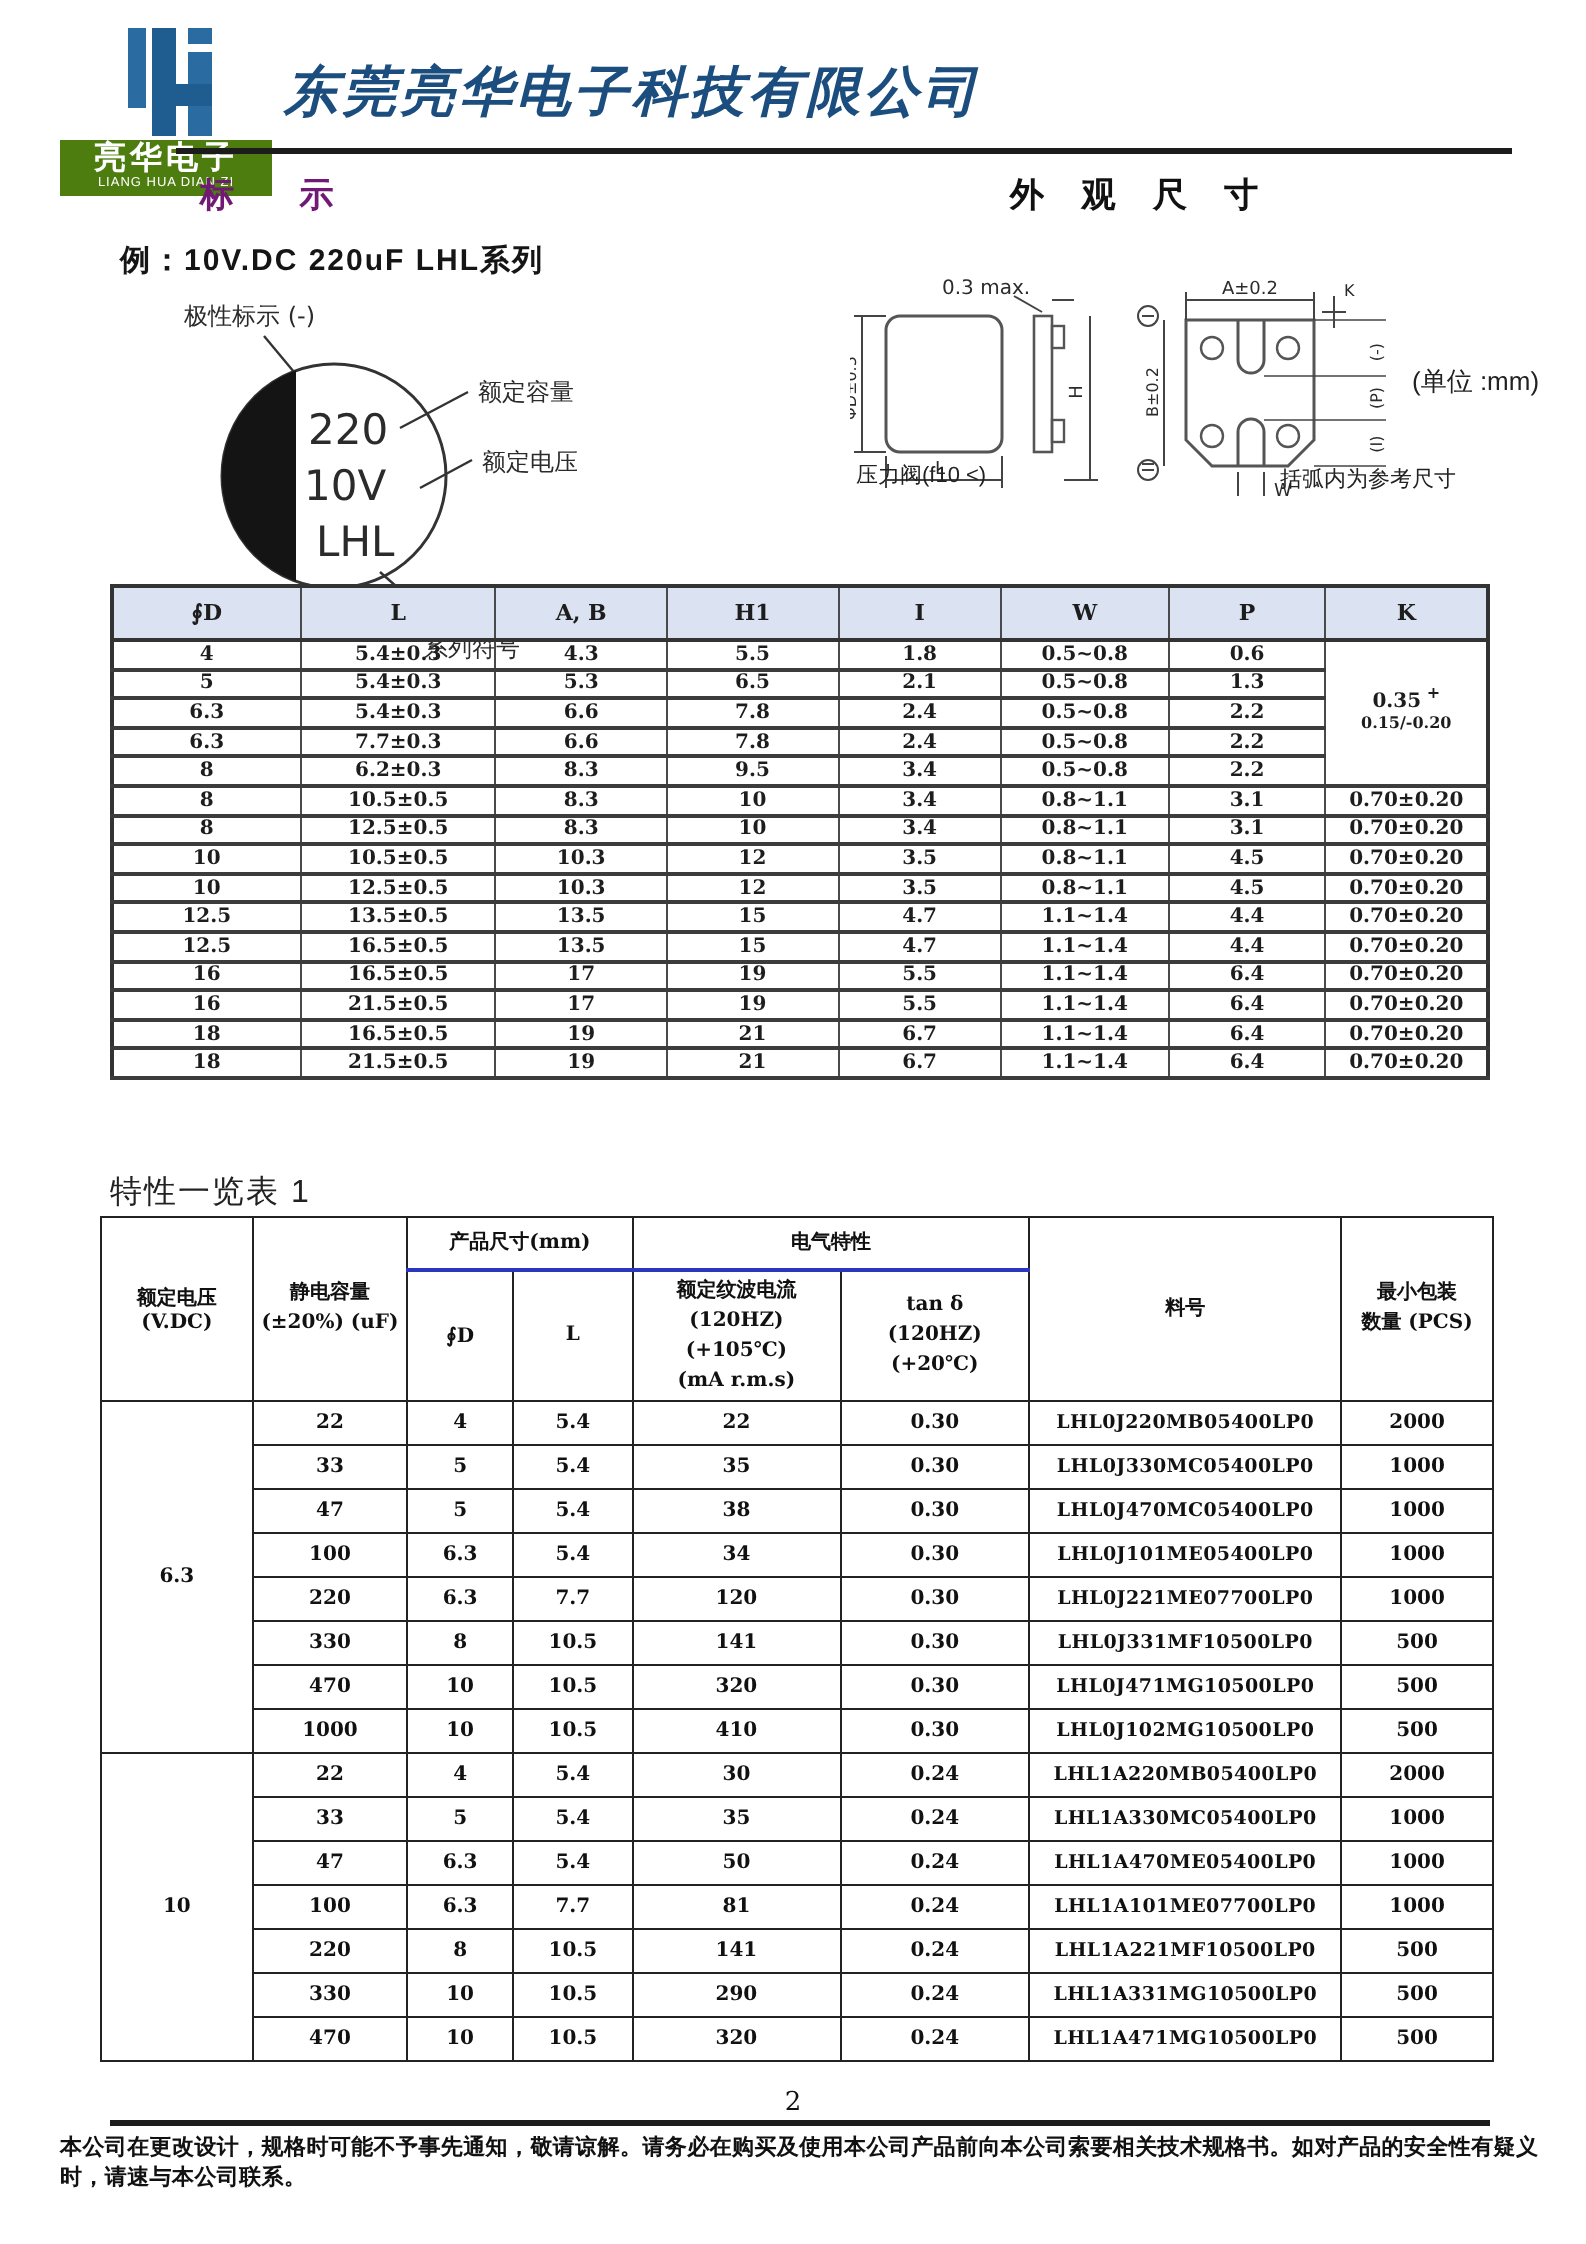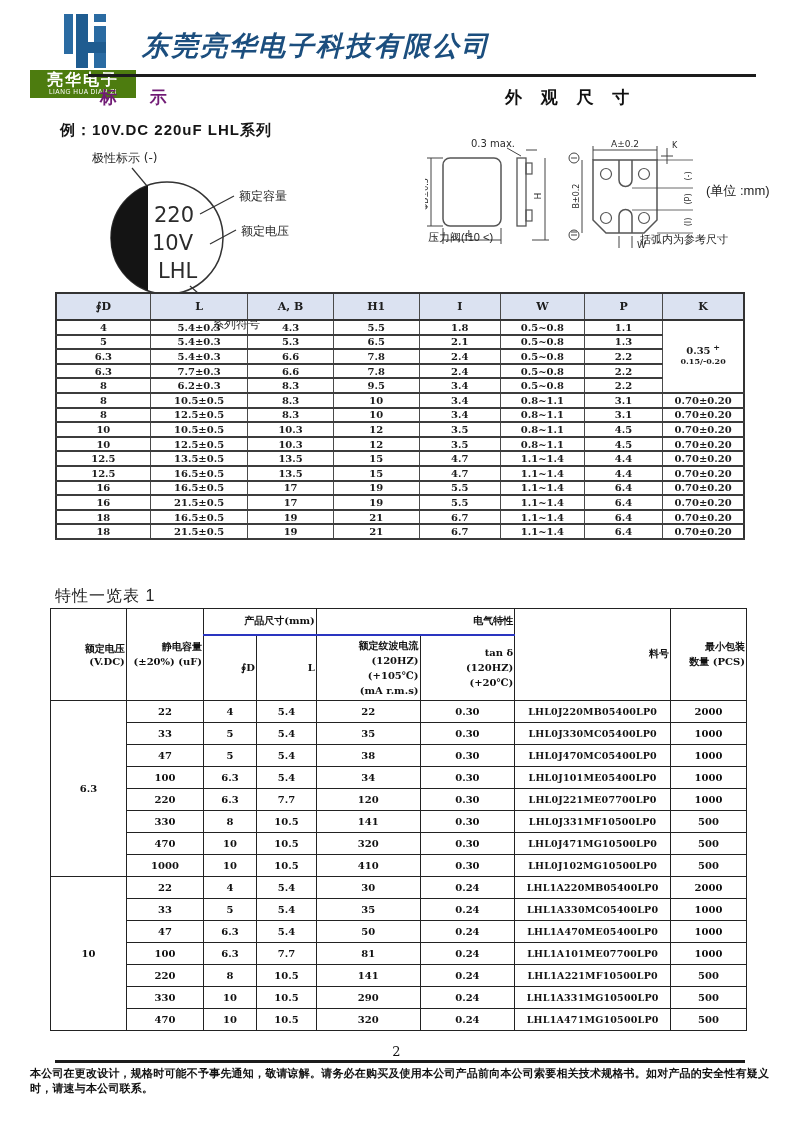--- a/index.html
+++ b/index.html
@@ -33,21 +33,21 @@
                   font-size:11px; font-weight:bold; color:#1d1d1d; }
   .dim-table td { border-left:1px solid #4a4a4a; border-right:1px solid #4a4a4a; border-top:2px solid #3c3c3c; border-bottom:2px solid #3c3c3c;
                   height:14.6px; text-align:center; font-size:10px; font-weight:bold; color:#1d1d1d; padding:0; }
   .dim-table { border:2px solid #333; }
   .dim-table td.k-merge sup { font-size:8px; }
 
   
   .spec-title { position:absolute; left:55px; top:586px; font-size:16px; color:#222; font-family:Liberation Sans, sans-serif; letter-spacing:1px; }
   .spec-table { position:absolute; left:50px; top:608px; width:697px; border-collapse:collapse; table-layout:fixed;
                 font-family:"DejaVu Serif", serif; border:1.5px solid #222; }
-  .spec-table th { border:1px solid #222; font-size:10px; font-weight:bold; color:#111; padding:2px 1px;text-align:right; }
+  .spec-table th { border:1px solid #222; font-size:10px; font-weight:bold; color:#111; padding:2px 1px; }
   .spec-table th.group { border-bottom:2px solid #2a35c0; height:26px; }
   .spec-table th div { line-height:15px; }
   .spec-table td { border:1px solid #222; height:22px; text-align:center; font-size:10px; font-weight:bold; color:#111; padding:0; }
   .spec-table td.pn { font-size:9.5px; letter-spacing:0.2px; }
 
   
   .page-num { position:absolute; left:0; top:1044px; width:100%; text-align:center; font-size:13px; color:#111; font-family:"DejaVu Serif", serif; }
   .footer-rule { position:absolute; left:55px; top:1060px; width:690px; height:3px; border-top:2px solid #1c1c1c; border-bottom:0.5px solid #1c1c1c; }
   .footer-note { position:absolute; left:30px; top:1066px; width:740px; font-size:11px; font-weight:bold; color:#111; letter-spacing:0.2px; }
 </style>
@@ -176,21 +176,21 @@
         </tr>
       </thead>
     <tbody>
         <tr>
           <td>4</td>
           <td>5.4±0.3</td>
           <td>4.3</td>
           <td>5.5</td>
           <td>1.8</td>
           <td>0.5~0.8</td>
-          <td>1.1</td>
+          <td>0.6</td>
           <td rowspan="5" class="k-merge"><span>0.35</span><sup> + 0.15/-0.20</sup></td>
         </tr>
         <tr>
           <td>5</td>
           <td>5.4±0.3</td>
           <td>5.3</td>
           <td>6.5</td>
           <td>2.1</td>
           <td>0.5~0.8</td>
           <td>1.3</td>

